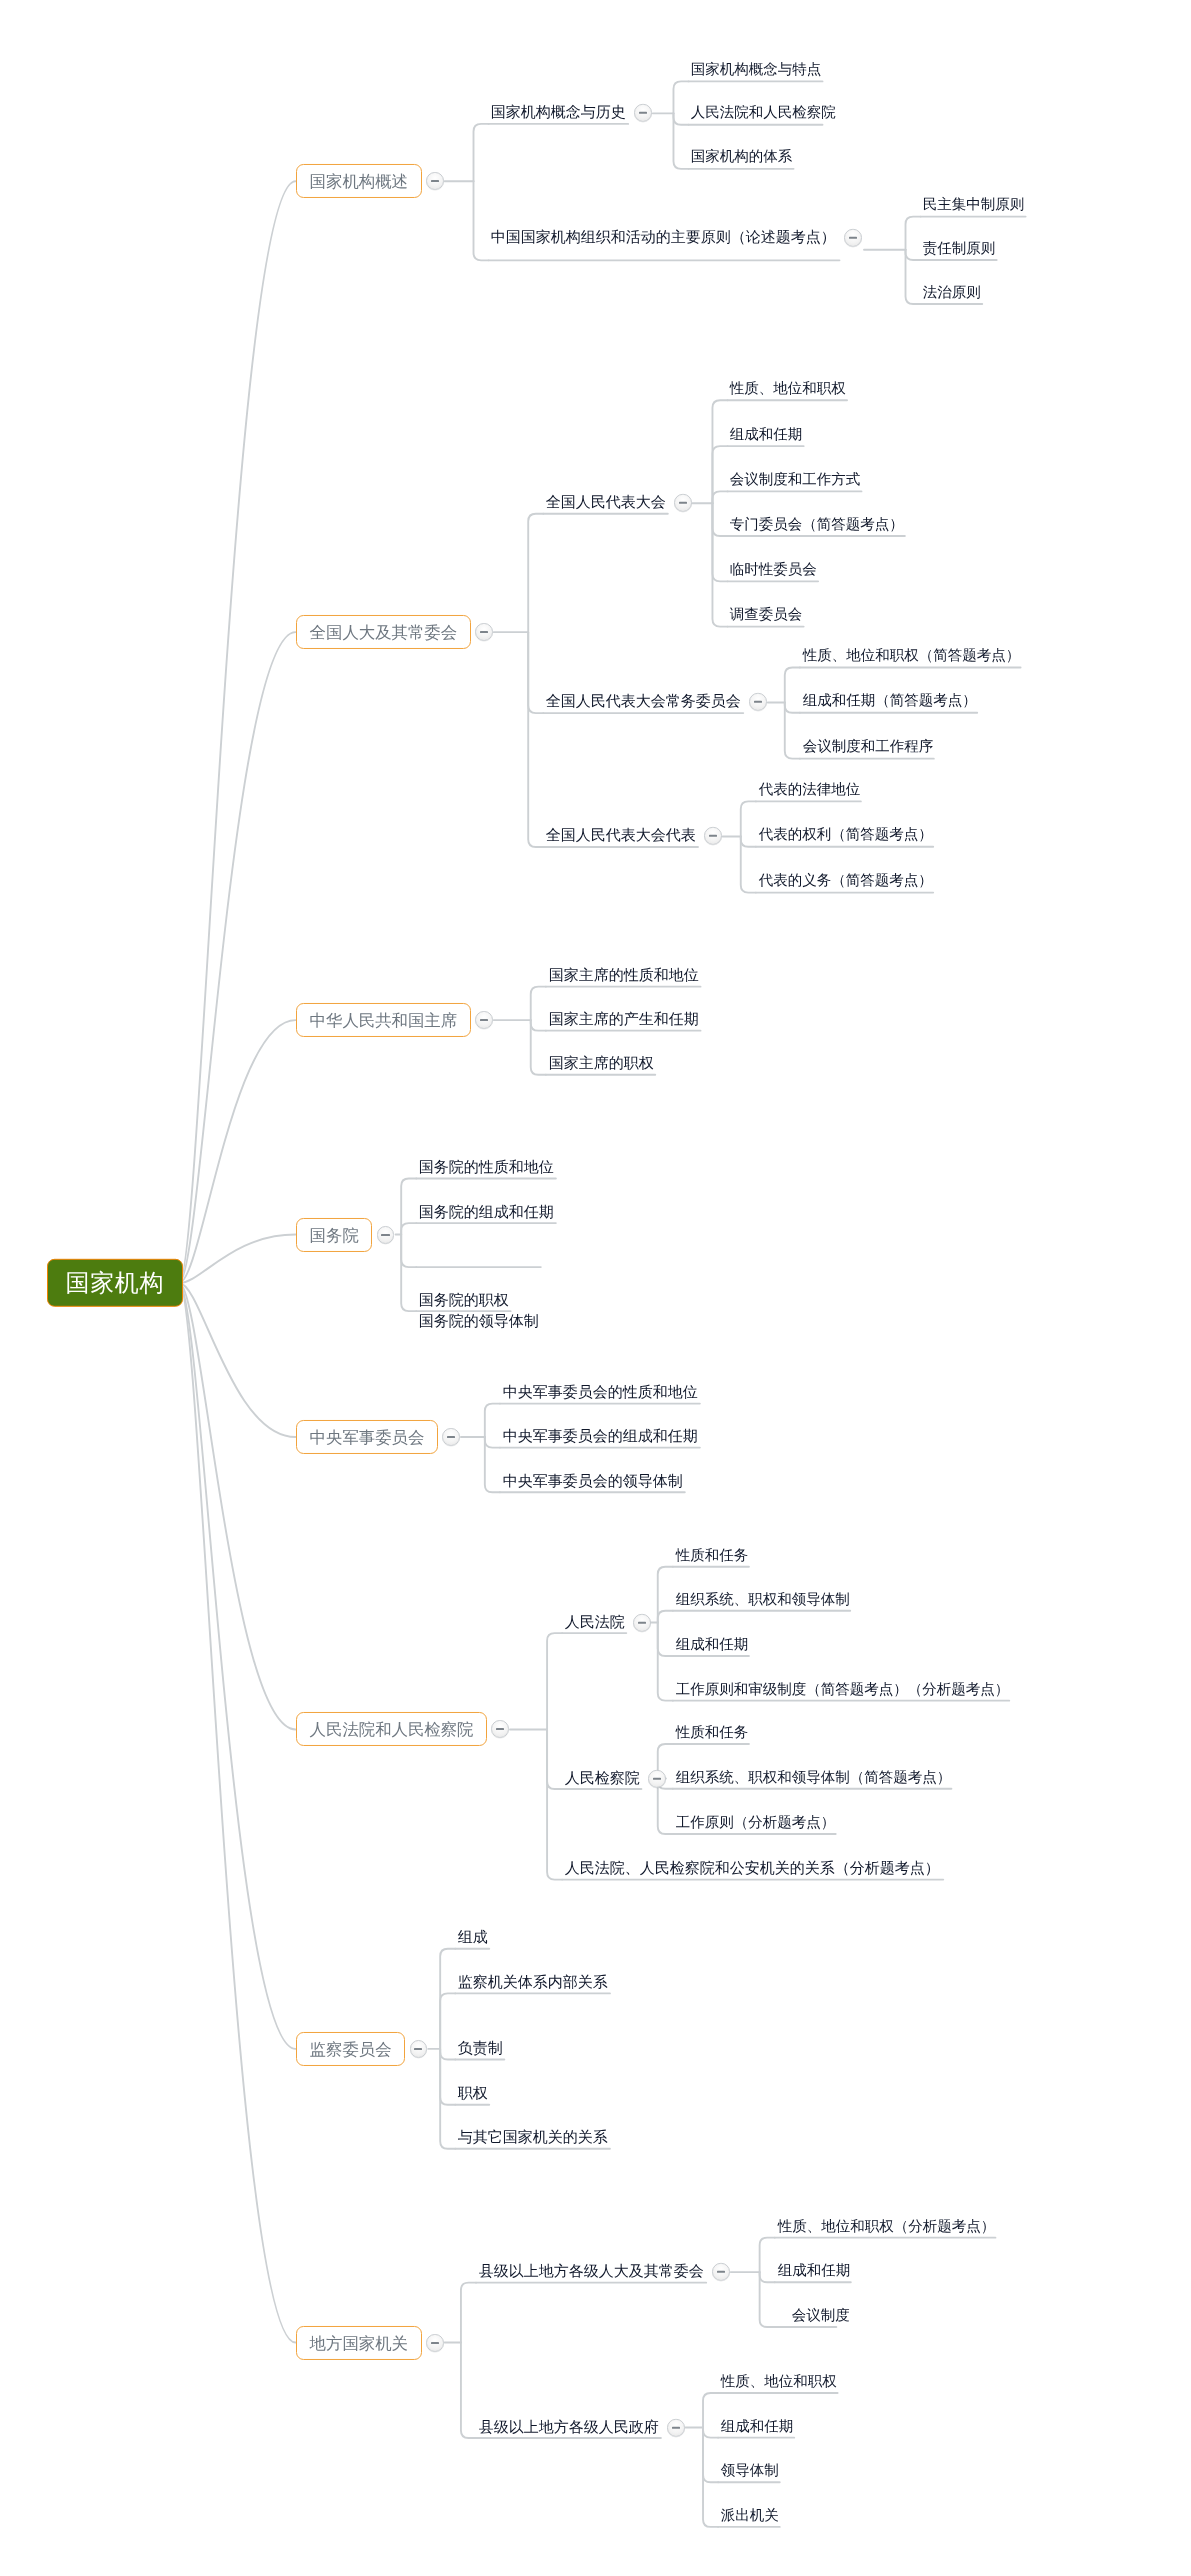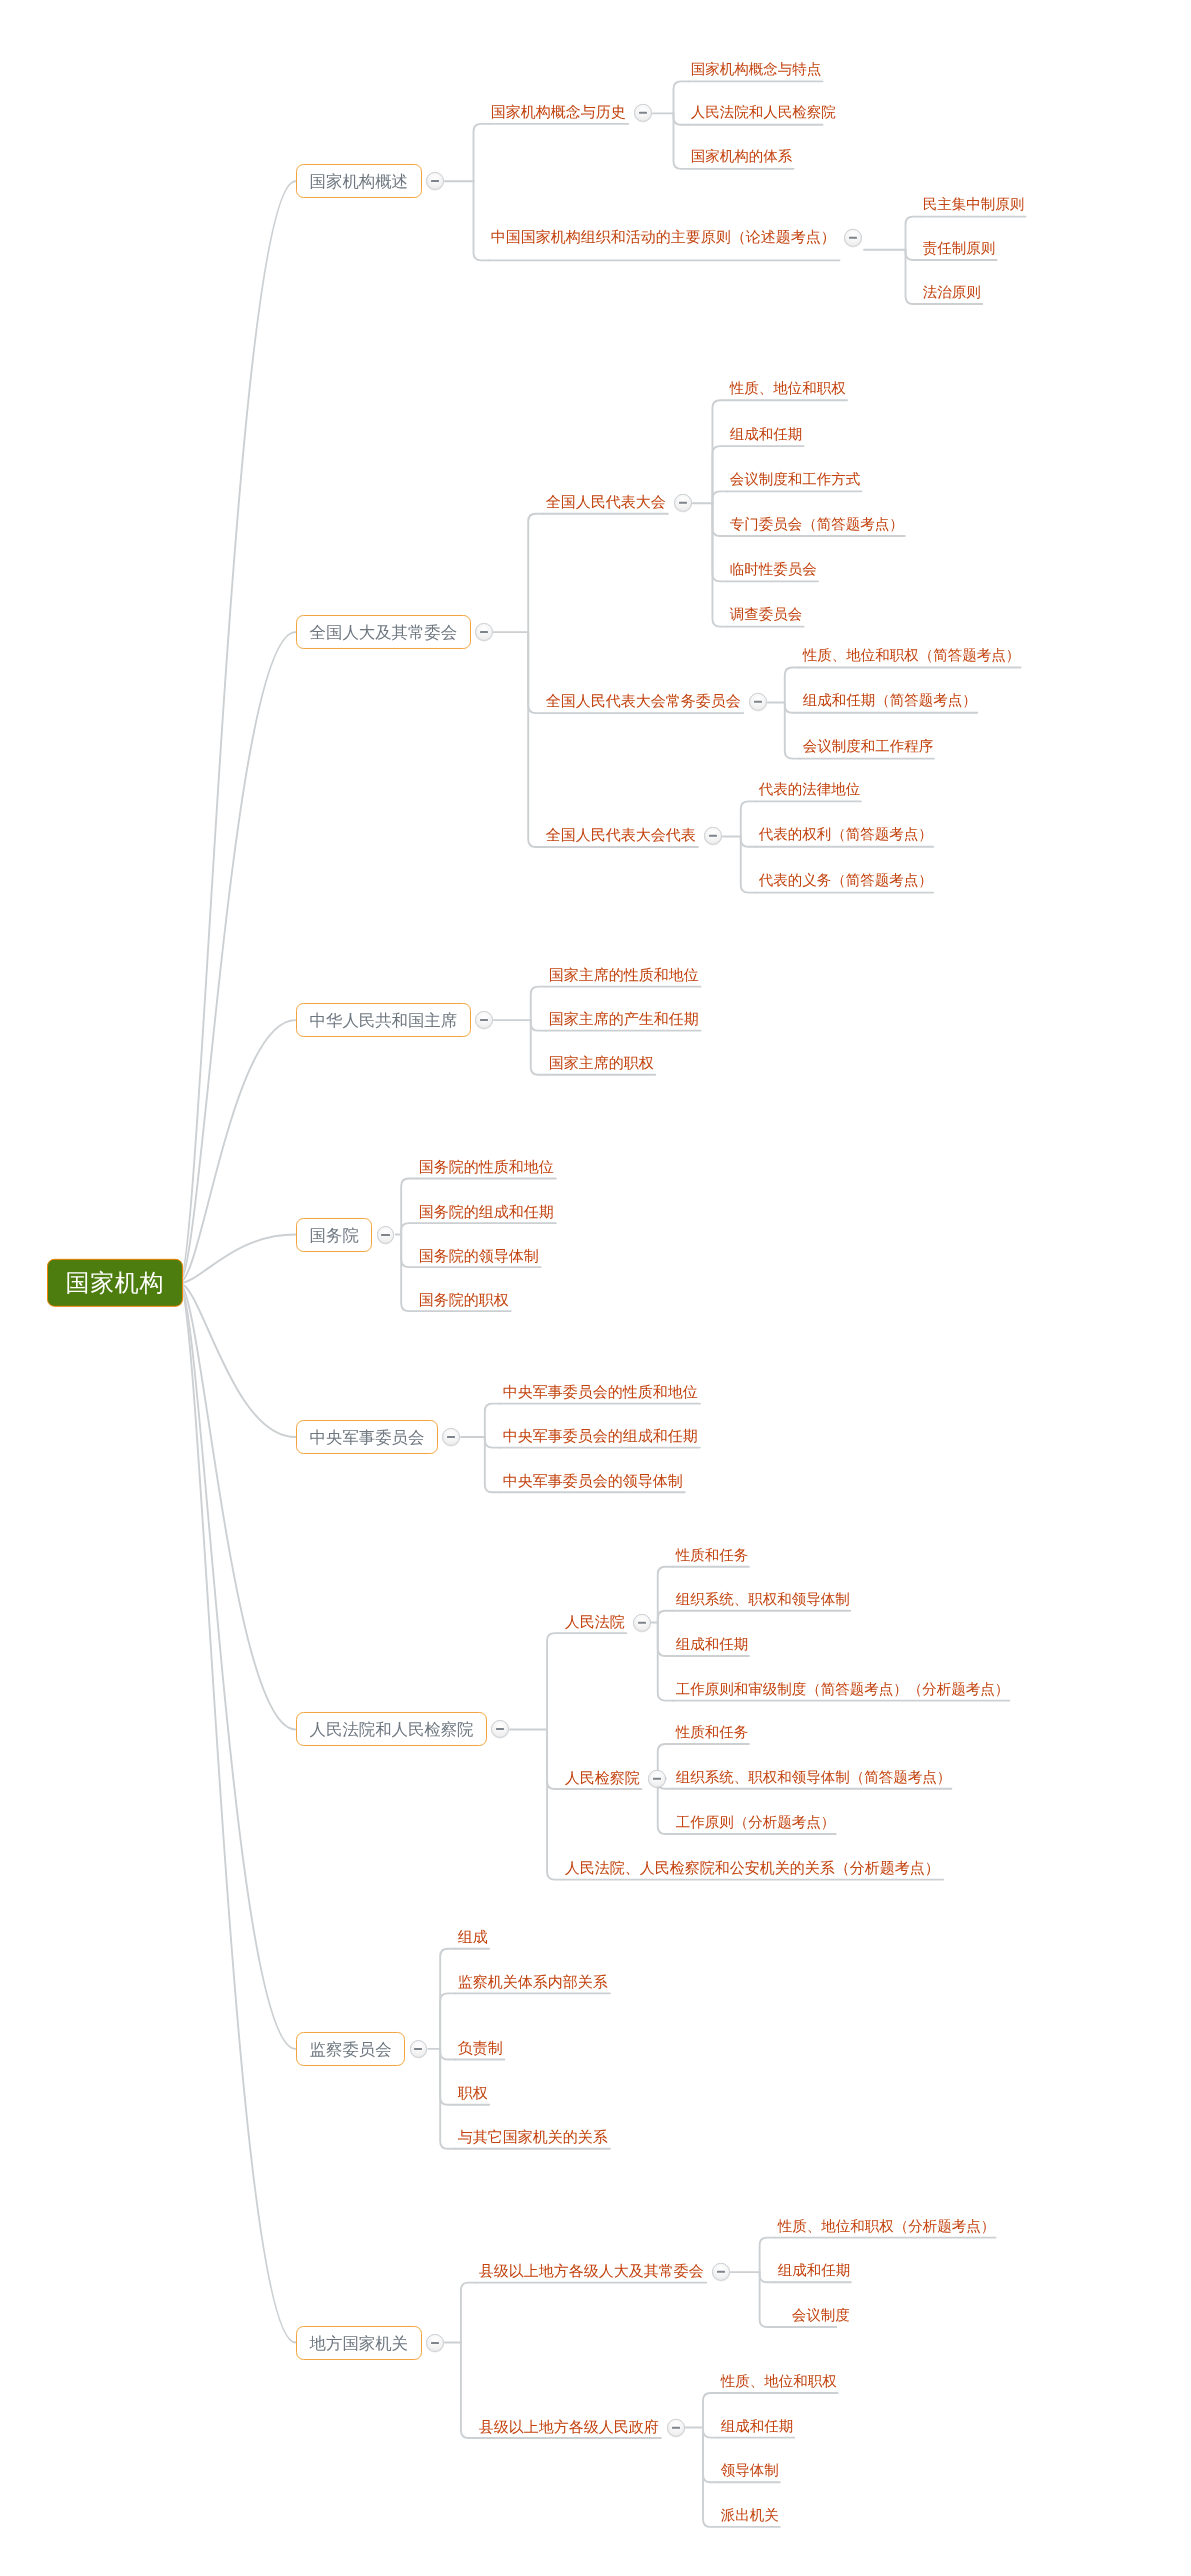--- a/index.html
+++ b/index.html
@@ -49,21 +49,21 @@
     border: 1.9px solid #F2A33C;
     border-radius: 7.5px;
     padding: 7px 12.6px;
     font-size: 16.4px;
     line-height: 1.1;
   }
 
   
   .n-l2 .label, .n-l3 .label {
     background: transparent;
-    color: #c2410c;
+    color: #0f172a;
     padding: 1.3px 3.8px 3.8px 3.8px;
     font-size: 15px;
     line-height: 1.15;
   }
   .n-l3 .label { font-size: 14.5px; }
 
   
   .toggle {
     width: 17.6px; height: 17.6px;
     margin-left: 4.4px;
@@ -345,21 +345,21 @@
         <div class="toggle">
           <span class="minus"></span>
         </div>
       </div>
       <div class="node n-l2" id="node-3-0" style="left: 415px; top: 1168px;">
         <div class="label">国务院的性质和地位</div>
       </div>
       <div class="node n-l2" id="node-3-1" style="left: 415px; top: 1213px;">
         <div class="label">国务院的组成和任期</div>
       </div>
-      <div class="node n-l2" id="node-3-2" style="left: 415px; top: 1257px;">
+      <div class="node n-l2" id="node-3-2" style="left: 415px; top: 1322px;">
         <div class="label">国务院的领导体制</div>
       </div>
       <div class="node n-l2" id="node-3-3" style="left: 415px; top: 1301px;">
         <div class="label">国务院的职权</div>
       </div>
       <div class="node n-l1" id="node-4" style="left: 296px; top: 1437px;">
         <div class="label">中央军事委员会</div>
         <div class="toggle">
           <span class="minus"></span>
         </div>

